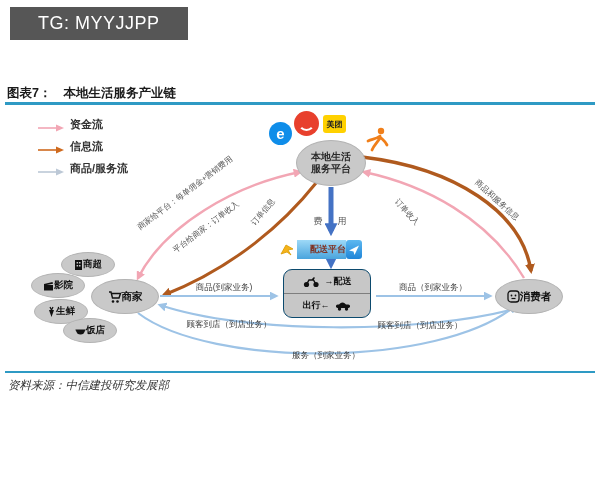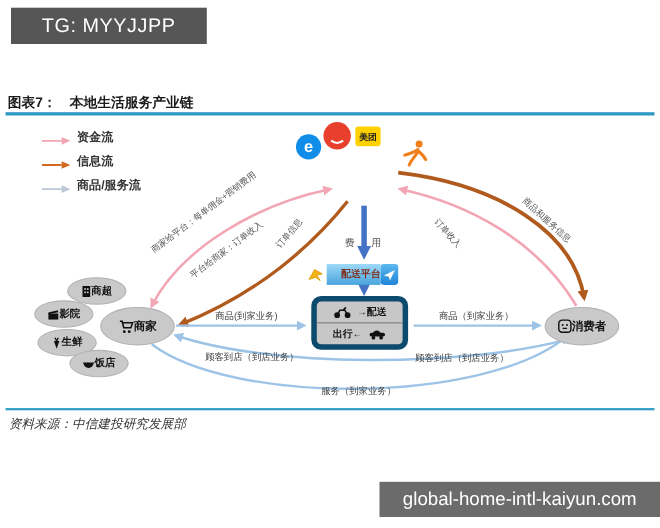--- a/index.html
+++ b/index.html
@@ -28,39 +28,38 @@
   .eleme{left:269px;top:122px;width:23px;height:23px;background:#0f8de9;color:#fff;font-weight:bold;font-size:15px;}
   .smile{left:294px;top:111px;width:25px;height:25px;background:#e8402d;}
   .smile .mouth{width:13px;height:13px;border:2.5px solid transparent;border-bottom-color:#fff;border-radius:50%;margin-top:-3px;}
   .meituan{left:323px;top:115px;width:23px;height:18px;background:#ffd100;border-radius:3px;
            display:flex;align-items:center;justify-content:center;font-size:8px;font-weight:bold;color:#222;}
   
   .delivery-bar{left:297px;top:240px;width:49px;height:19px;background:linear-gradient(180deg,#9ed9f7,#49a4dd);
                 display:flex;align-items:center;justify-content:flex-end;font-size:9px;font-weight:bold;color:#803222;}
   .plane-tile{left:346px;top:240px;width:16px;height:19px;background:linear-gradient(180deg,#5db8f0,#1f85d8);border-radius:3px;
               display:flex;align-items:center;justify-content:center;}
-  .gray-box{left:283px;top:269px;width:88px;height:49px;background:#c7c7c7;border-radius:9px;border:5px solid #0c4a6e;box-sizing:border-box;
+  .gray-box{left:283px;top:269px;width:88px;height:49px;background:#c7c7c7;border-radius:9px;border:1px solid #0c4a6e;box-sizing:border-box;
             display:flex;flex-direction:column;}
   .gray-box .row{flex:1;display:flex;align-items:center;justify-content:center;gap:5px;font-size:9px;font-weight:bold;color:#111;}
   .gray-box .row.first{border-bottom:1px solid #7e7e7e;}
   
   .rlabel{position:absolute;white-space:nowrap;font-size:8px;color:#555;transform:translate(-50%,-50%) rotate(var(--r,0deg));}
   .hlabel{position:absolute;white-space:nowrap;font-size:8.5px;color:#3d3d3d;transform:translate(-50%,-50%);}
   .feechar{position:absolute;font-size:9px;color:#555;transform:translate(-50%,-50%);}
   .source{left:8px;top:378px;font-family:"Liberation Serif","DejaVu Serif",serif;font-style:italic;font-size:11.5px;color:#333;}
   svg.flows{position:absolute;left:0;top:0;z-index:1;}
   .z2{z-index:2;} .z3{z-index:3;}
 </style>
 </head>
 <body>
 
 <div class="stage">
 
   <div class="abs badge tg-badge z3">TG: MYYJJPP</div>
-  <div class="abs badge site-badge z3">global-home-intl-kaiyun.com</div>
 
   <div class="abs fig-title z3">
     <span>图表7：</span>
     <span>本地生活服务产业链</span>
   </div>
   <div class="abs rule" style="left:5px;top:102px;width:590px;height:2.5px;"></div>
 
   <div class="abs legend-row z3" style="left:38px;top:117px;">
     <svg width="26" height="8">
       <line x1="0" y1="4" x2="18" y2="4" stroke-width="1.6" stroke="#f2a6b4"></line>
@@ -126,20 +125,24 @@
       <span class="mouth"></span>
     </div>
   <div class="abs meituan z2">
       <span>美团</span>
     </div>
   <svg class="abs z2" style="left:364px;top:126px;" width="27" height="27">
     <circle cx="17" cy="5" r="3.2" fill="#f07f1a"></circle>
     <path d="M4,15 C9,13 12,13 16,10 M8,24 C10,19 13,17 16,12 M16,11 C19,14 21,15 23,19" stroke="#f07f1a" stroke-width="2.8" fill="none" stroke-linecap="round"></path>
   </svg>
 
+  <div class="abs ell platform-ell z2">
+    <span class="t">本地生活</span>
+    <span class="t">服务平台</span>
+  </div>
 
   <div class="abs ell cat-ell z2" style="left:61px;top:252px;">
     <svg width="9" height="11">
         <rect x="1" y="1" width="7" height="10" fill="#111"></rect>
         <rect x="2.6" y="3" width="1.5" height="1.5" fill="#c9c9c9"></rect>
         <rect x="5" y="3" width="1.5" height="1.5" fill="#c9c9c9"></rect>
         <rect x="2.6" y="6" width="1.5" height="1.5" fill="#c9c9c9"></rect>
         <rect x="5" y="6" width="1.5" height="1.5" fill="#c9c9c9"></rect>
       </svg>
     <span class="t">商超</span>

